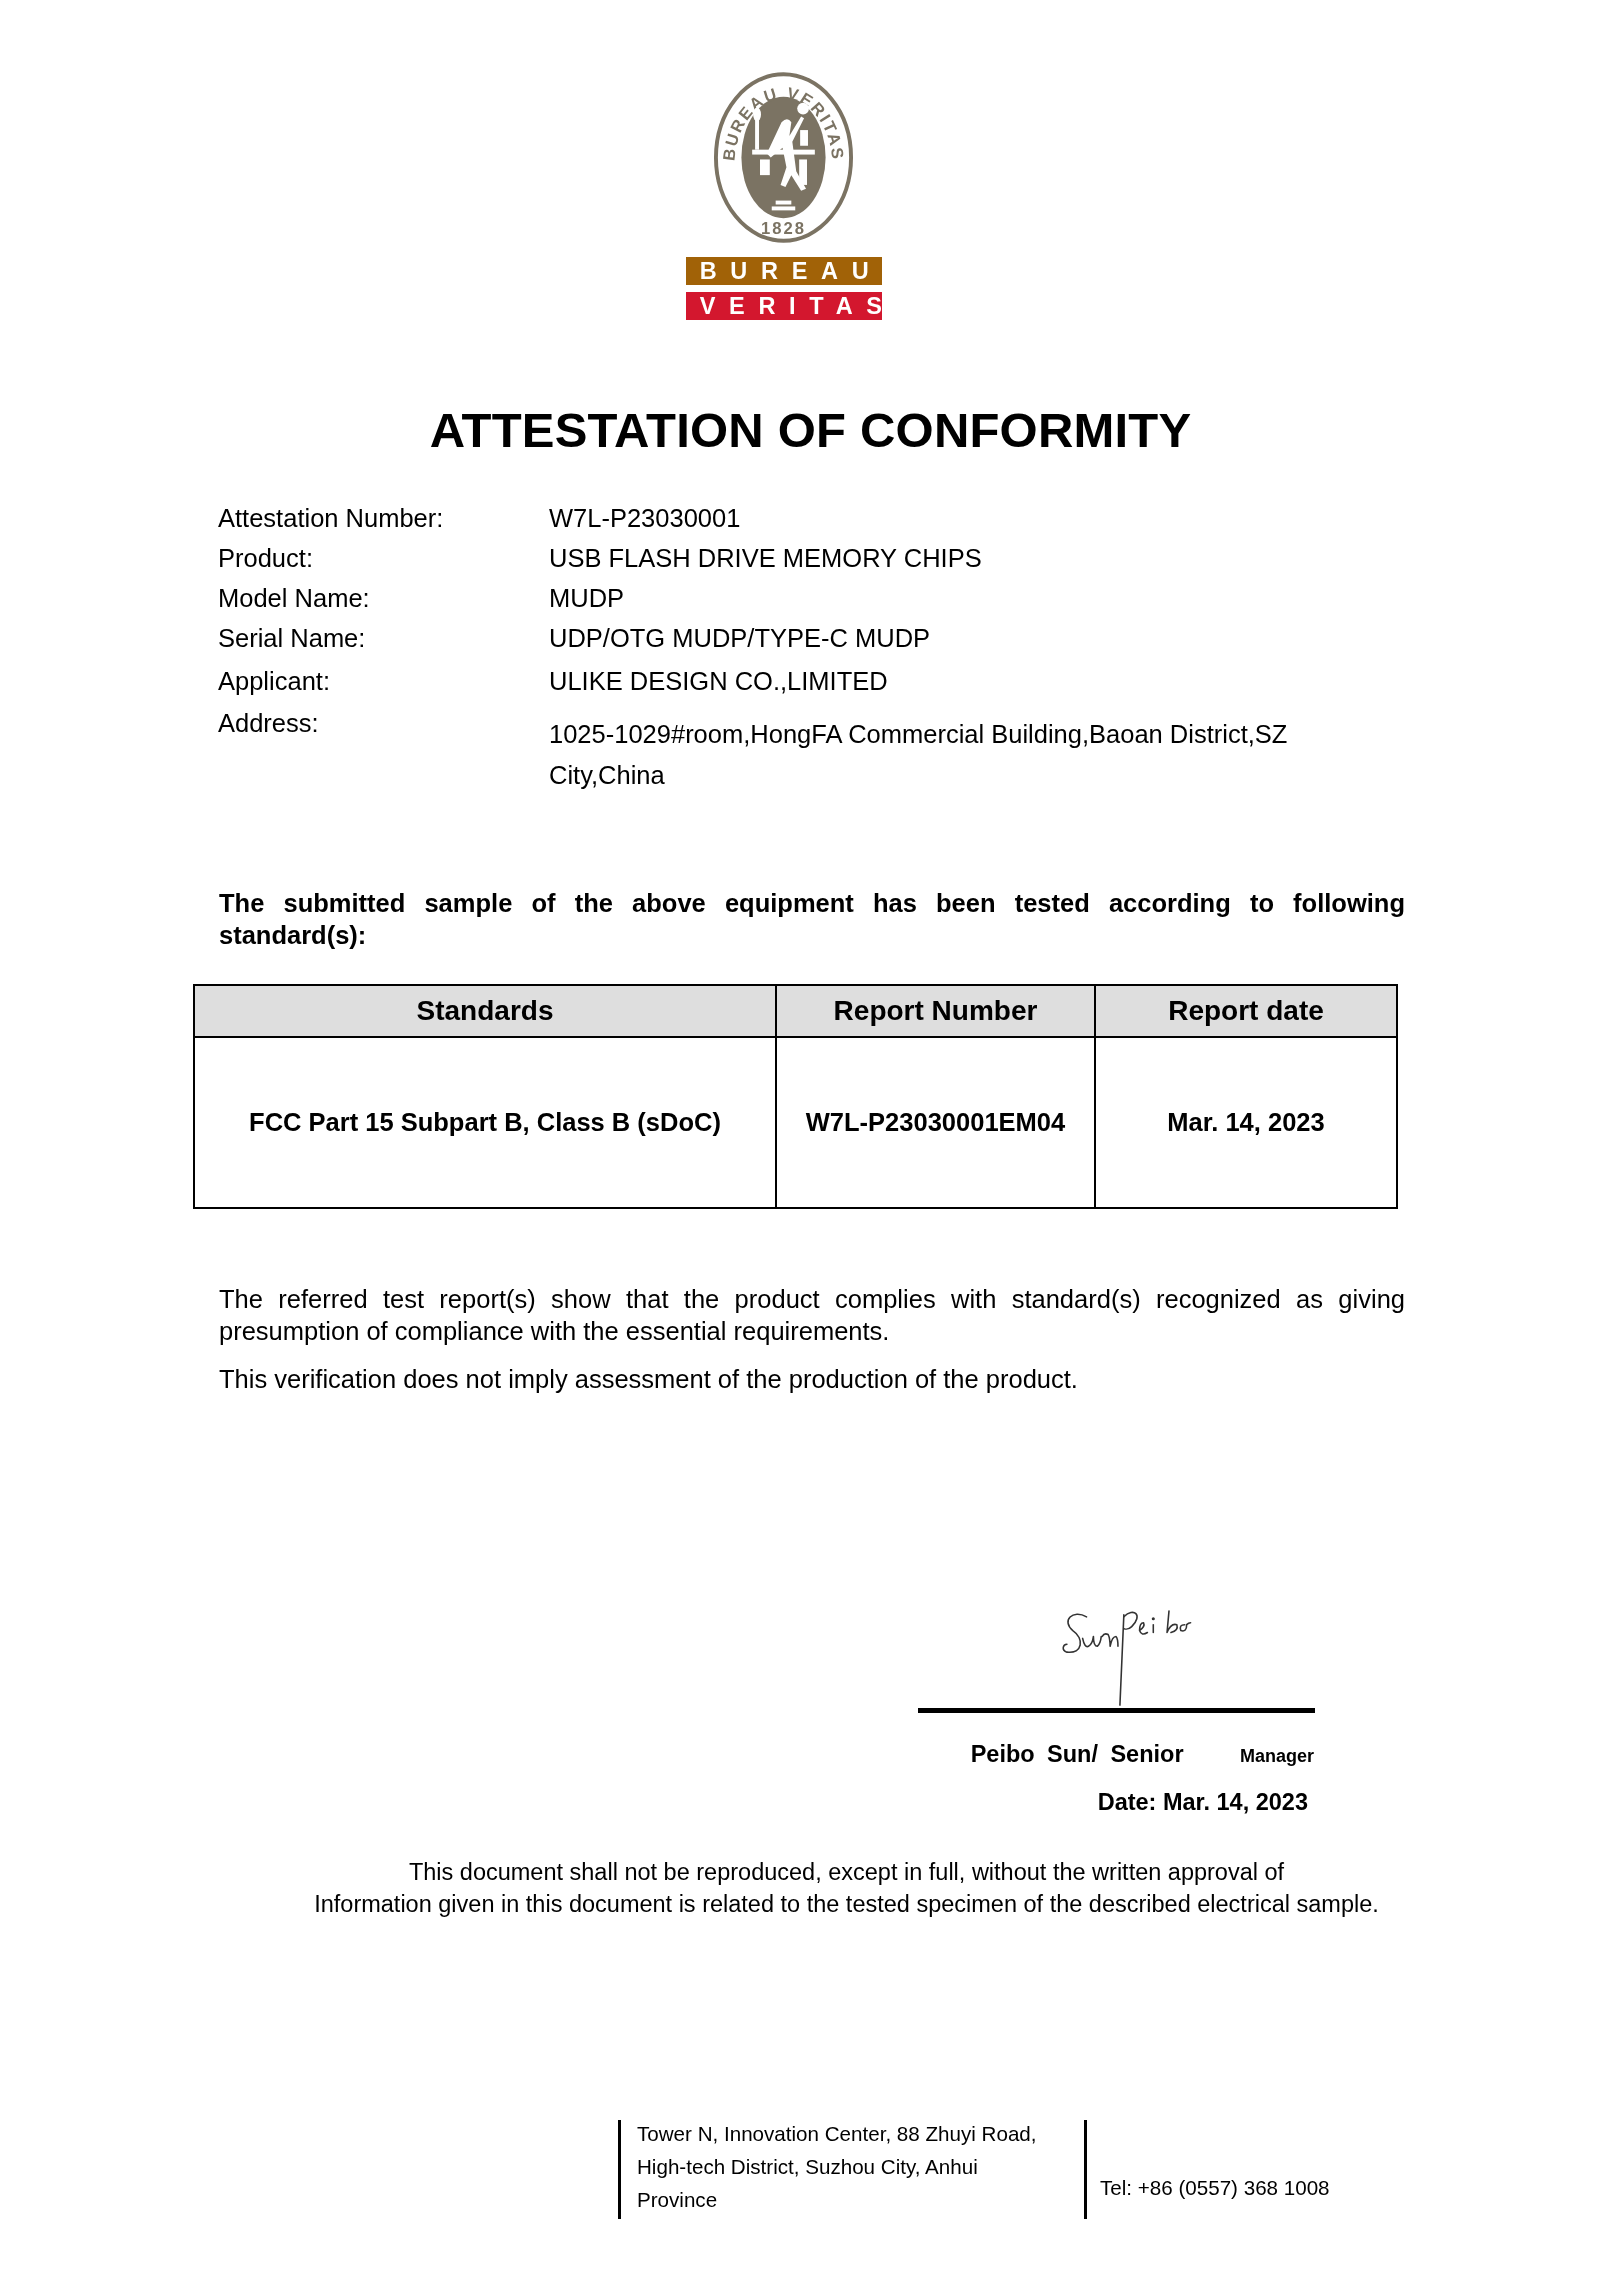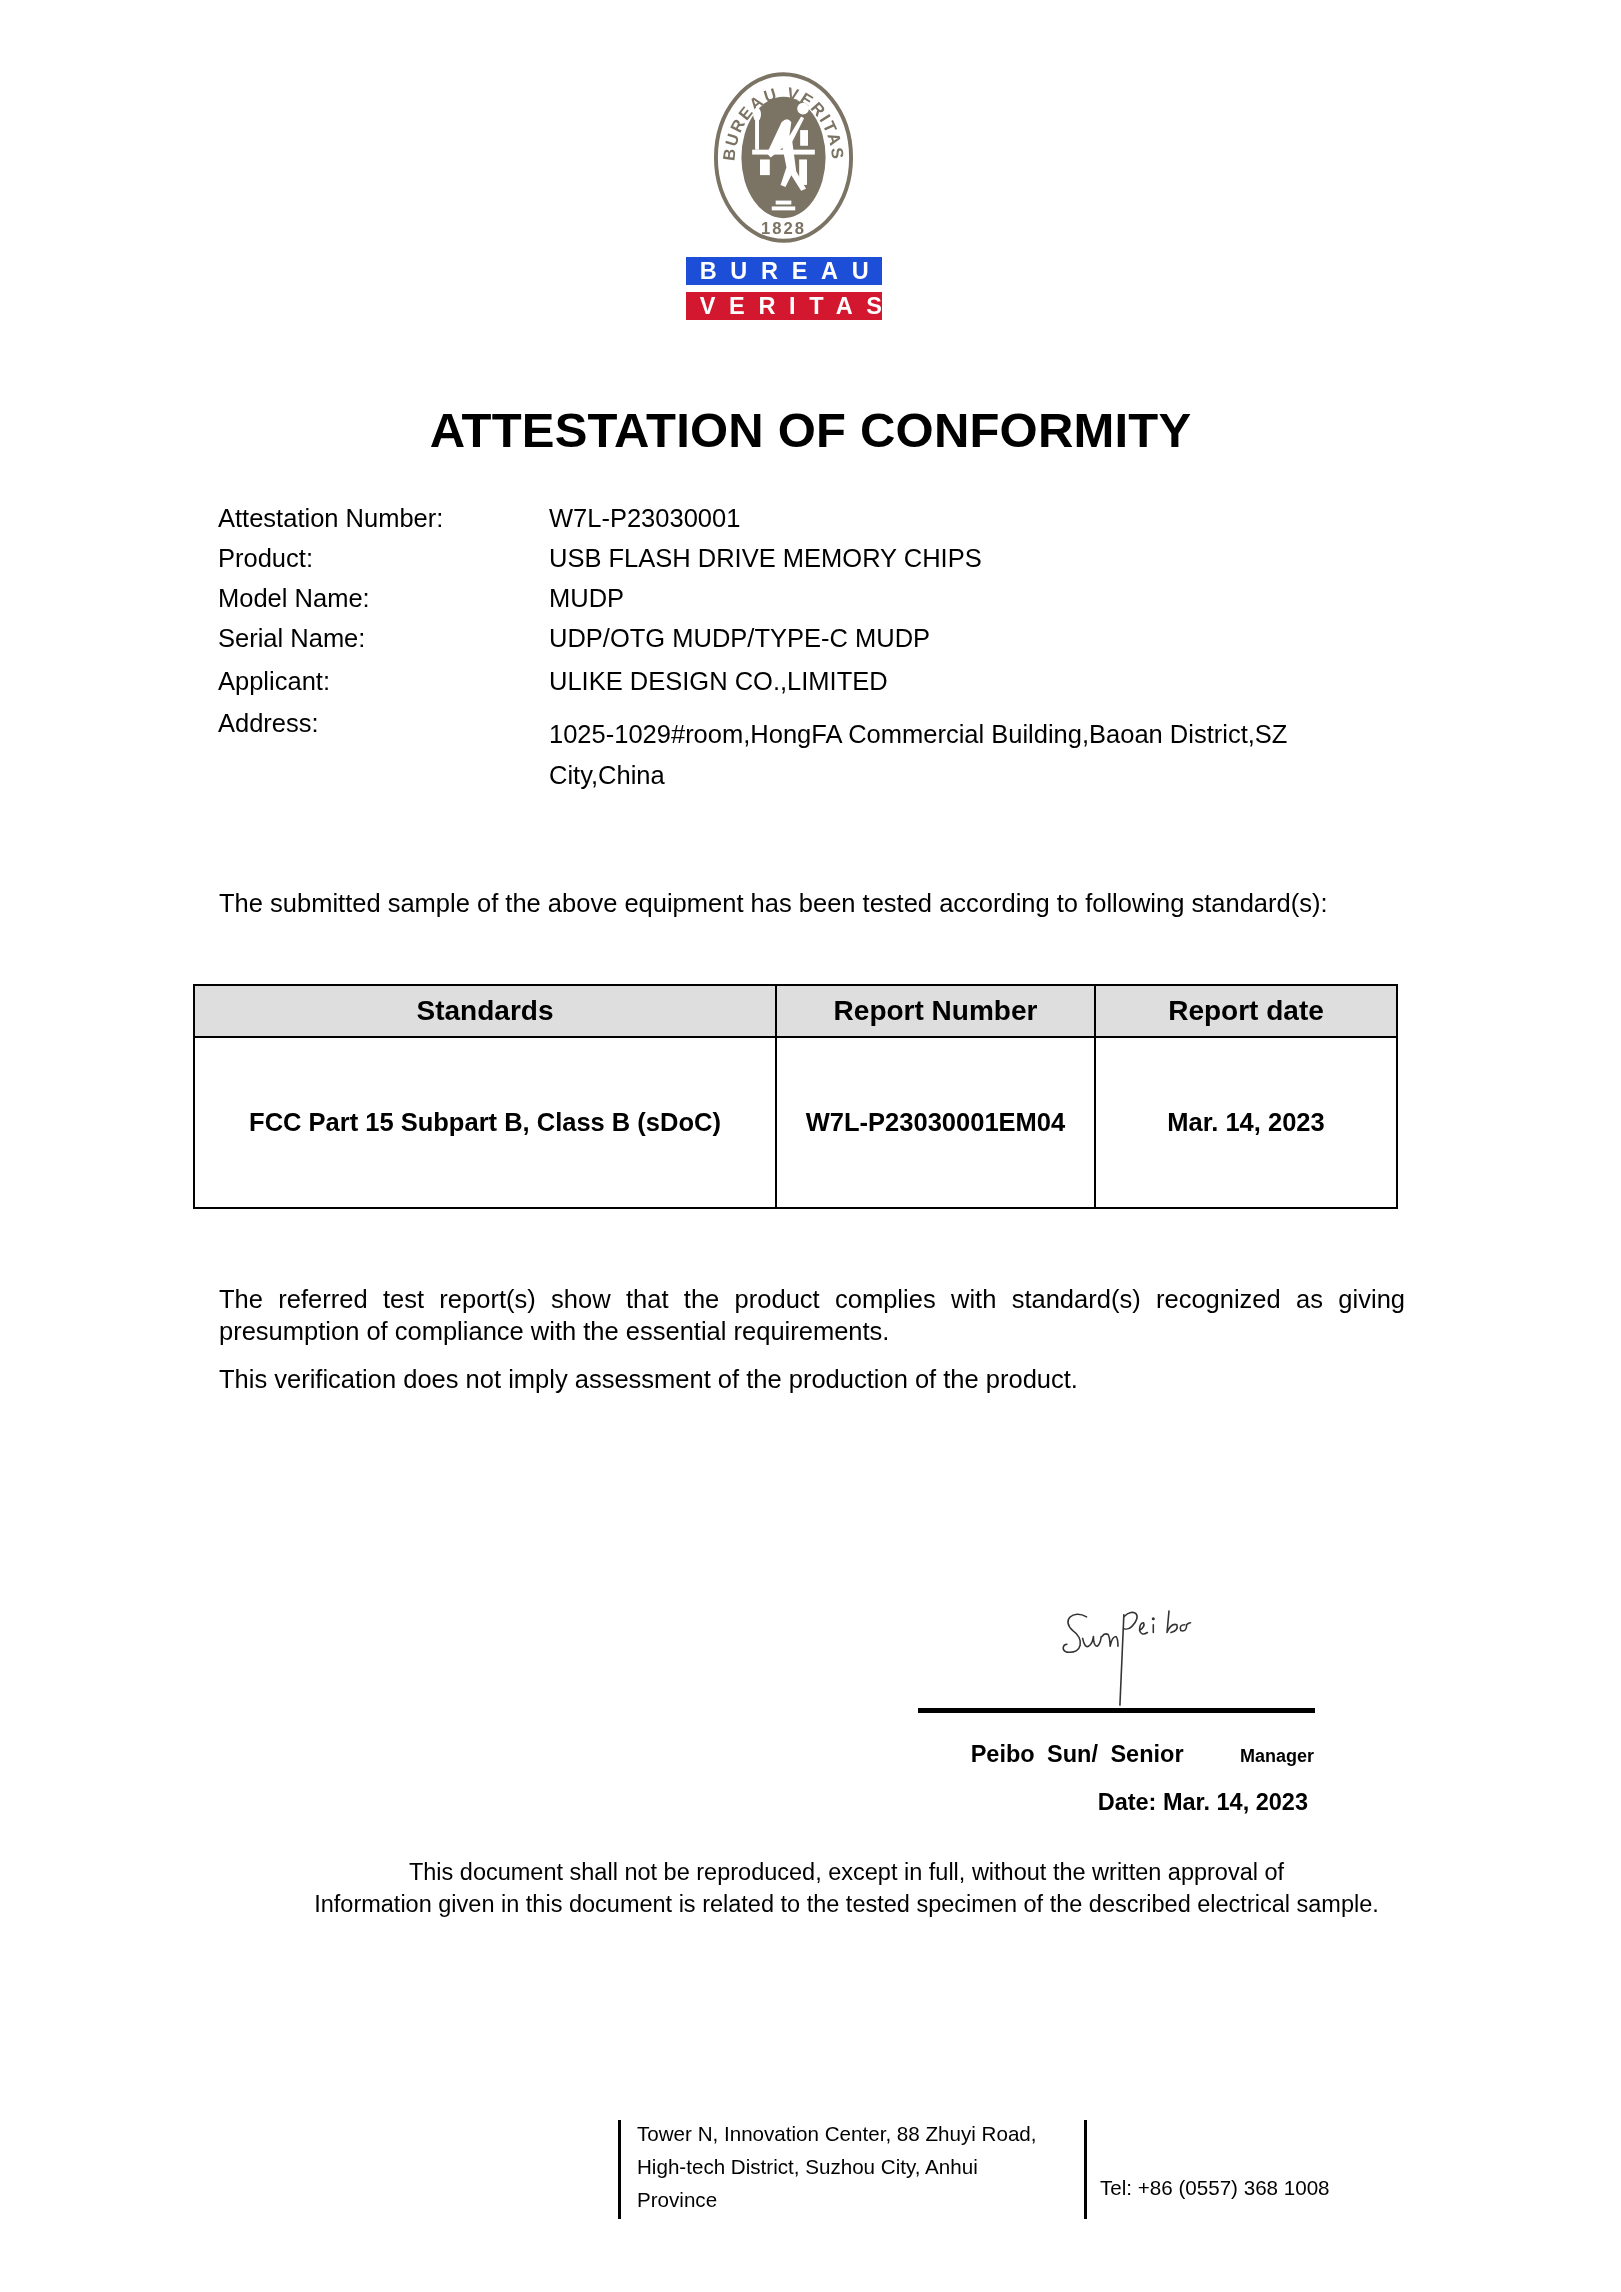--- a/index.html
+++ b/index.html
@@ -2,30 +2,30 @@
 <html><head>
 <meta charset="utf-8">
 <style>
   html, body { margin: 0; padding: 0; background: #ffffff; }
   body { width: 1621px; height: 2293px; position: relative; overflow: hidden; color: #000; font-family: "Liberation Sans", sans-serif; }
   .abs { position: absolute; }
 
   
   #logo { left: 686px; top: 71px; width: 196px; height: 251px; }
   .bar { position: absolute; left: 0; width: 196px; height: 28px; color: #fff; font-weight: bold; font-size: 23.5px; letter-spacing: 13.7px; text-align: center; line-height: 28px; font-family: "Liberation Sans", sans-serif; padding-left: 13.7px; box-sizing: border-box; }
-  #bar-bureau { top: 186px; background: #1d4ed8; }
+  #bar-bureau { top: 186px; background: #a16207; }
   #bar-veritas { top: 221px; background: #d3172e; }
 
   #title { left: 0; width: 1621px; top: 402px; text-align: center; font-size: 49px; font-weight: bold; letter-spacing: 0.2px; }
 
   .info-row { position: absolute; left: 218px; width: 1196px; font-size: 25.5px; line-height: 29px; }
   .info-label { position: absolute; left: 0; top: 0; }
   .info-value { position: absolute; left: 331px; top: 0; width: 833px; }
 
-  #intro { left: 219px; top: 887px; width: 1186px; font-size: 25.5px; font-weight: normal; line-height: 32px; text-align: justify; text-align-last: left; }
+  #intro { left: 219px; top: 887px; width: 1186px; font-size: 25.5px; font-weight: bold; line-height: 32px; text-align: justify; text-align-last: left; }
 
   #std-table { position: absolute; left: 193px; top: 984px; width: 1205px; height: 225px; border-collapse: collapse; font-weight: bold; border-radius: 13px; }
   #std-table th, #std-table td { border: 2.5px solid #000; text-align: center; padding: 0; }
   #std-table th { background: #dedede; height: 50px; font-size: 28px; }
   #std-table td { font-size: 25.5px; }
 
   .para { position: absolute; left: 219px; width: 1186px; font-size: 25.5px; line-height: 32px; text-align: justify; }
 
   #sig-svg { left: 1059px; top: 1607px; width: 167px; height: 106px; }
   #sig-line { left: 918px; top: 1708px; width: 397px; height: 4.9px; background: #000; }

